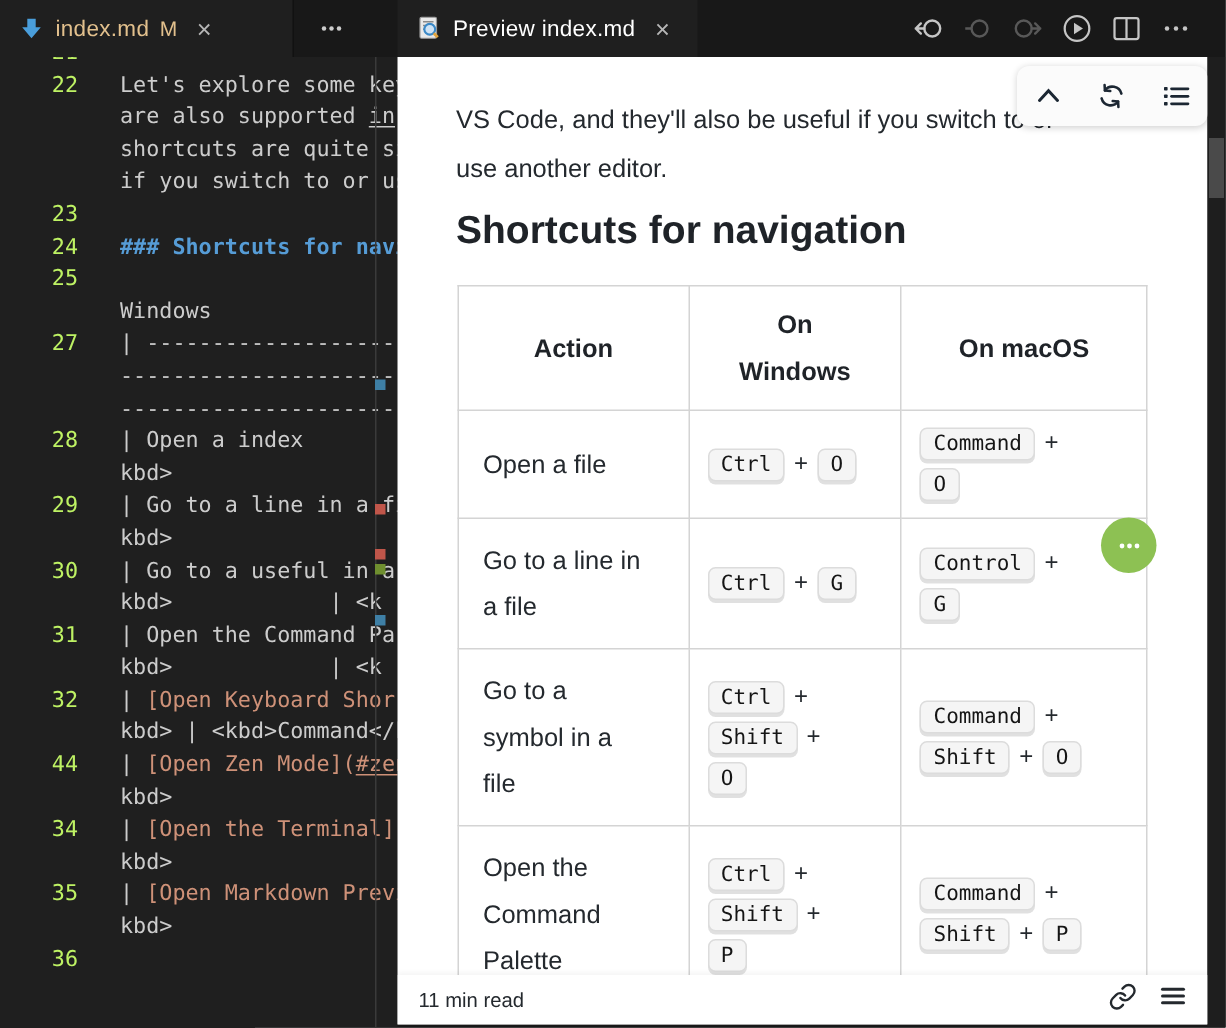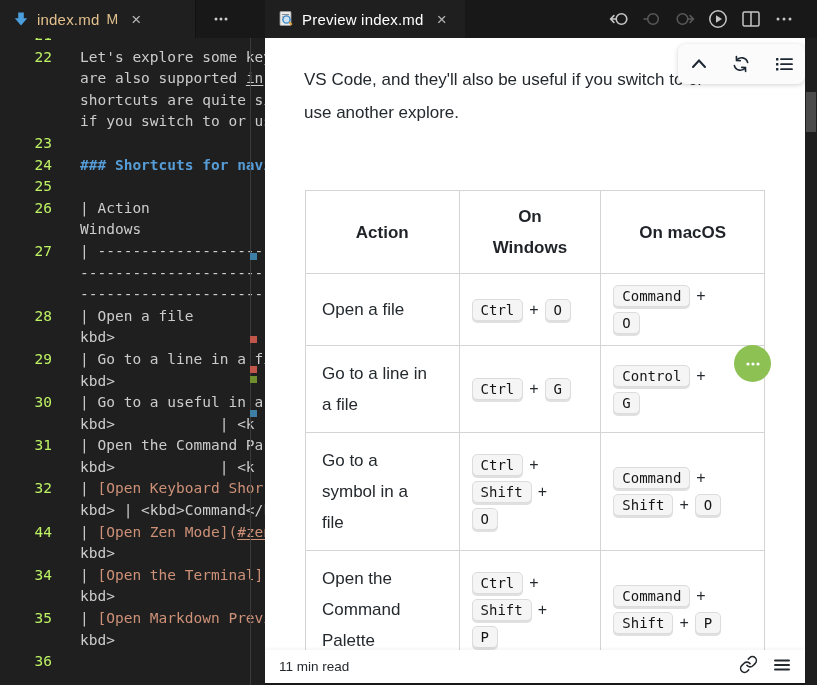--- a/index.html
+++ b/index.html
@@ -159,26 +159,25 @@
   <div class="editor">
     <div class="rows">
         <div class="row"><span class="lnum">21</span><span class="code"></span></div>
         <div class="row"><span class="lnum">22</span><span class="code"><span class="seg-p">Let's explore some key</span></span></div>
         <div class="row"><span class="lnum"></span><span class="code"><span class="seg-p">are also supported </span><span class="seg-pu">in</span></span></div>
         <div class="row"><span class="lnum"></span><span class="code"><span class="seg-p">shortcuts are quite si</span></span></div>
         <div class="row"><span class="lnum"></span><span class="code"><span class="seg-p">if you switch to or us</span></span></div>
         <div class="row"><span class="lnum">23</span><span class="code"></span></div>
         <div class="row"><span class="lnum">24</span><span class="code"><span class="seg-h">### Shortcuts for navi</span></span></div>
         <div class="row"><span class="lnum">25</span><span class="code"></span></div>
-        <div class="row"><span class="lnum">26</span><span class="code"><span class="seg-p">| Action</span></span></div>
         <div class="row"><span class="lnum"></span><span class="code"><span class="seg-p">Windows</span></span></div>
         <div class="row"><span class="lnum">27</span><span class="code"><span class="seg-p">| ----------------------</span></span></div>
         <div class="row"><span class="lnum"></span><span class="code"><span class="seg-p">------------------------</span></span></div>
         <div class="row"><span class="lnum"></span><span class="code"><span class="seg-p">------------------------</span></span></div>
-        <div class="row"><span class="lnum">28</span><span class="code"><span class="seg-p">| Open a file</span></span></div>
+        <div class="row"><span class="lnum">28</span><span class="code"><span class="seg-p">| Open a index</span></span></div>
         <div class="row"><span class="lnum"></span><span class="code"><span class="seg-p">kbd&gt;</span></span></div>
         <div class="row"><span class="lnum">29</span><span class="code"><span class="seg-p">| Go to a line in a fi</span></span></div>
         <div class="row"><span class="lnum"></span><span class="code"><span class="seg-p">kbd&gt;</span></span></div>
         <div class="row"><span class="lnum">30</span><span class="code"><span class="seg-p">| Go to a useful in a</span></span></div>
         <div class="row"><span class="lnum"></span><span class="code"><span class="seg-p">kbd&gt;            | &lt;k</span></span></div>
         <div class="row"><span class="lnum">31</span><span class="code"><span class="seg-p">| Open the Command Pa</span></span></div>
         <div class="row"><span class="lnum"></span><span class="code"><span class="seg-p">kbd&gt;            | &lt;k</span></span></div>
         <div class="row"><span class="lnum">32</span><span class="code"><span class="seg-p">| </span><span class="seg-l">[Open Keyboard Shor</span></span></div>
         <div class="row"><span class="lnum"></span><span class="code"><span class="seg-p">kbd&gt; | &lt;kbd&gt;Command&lt;/k</span></span></div>
         <div class="row"><span class="lnum">44</span><span class="code"><span class="seg-p">| </span><span class="seg-l">[Open Zen Mode](</span><span class="seg-lu">#zen</span></span></div>
@@ -197,23 +196,24 @@
         <div class="rmark" style="top: 338px; background: rgb(111, 143, 47);"></div>
         <div class="rmark" style="top: 372px; background: rgb(62, 127, 165);"></div>
       </div>
   </div>
 
   <div class="preview">
     <div class="pv-white">
 
       <p class="pv-para">
         <span>VS Code, and they'll also be useful if you switch to or</span><br>
-        <span>use another explore.</span>
+        <span>use another editor.</span>
       </p>
 
+      <h2 class="pv-h2">Shortcuts for navigation</h2>
 
       <table class="pv-table">
         <colgroup>
             <col style="width:154px">
             <col style="width:142px">
             <col style="width:164px">
           </colgroup>
         <thead>
             <tr id="thead-row">
               <th>Action</th>

